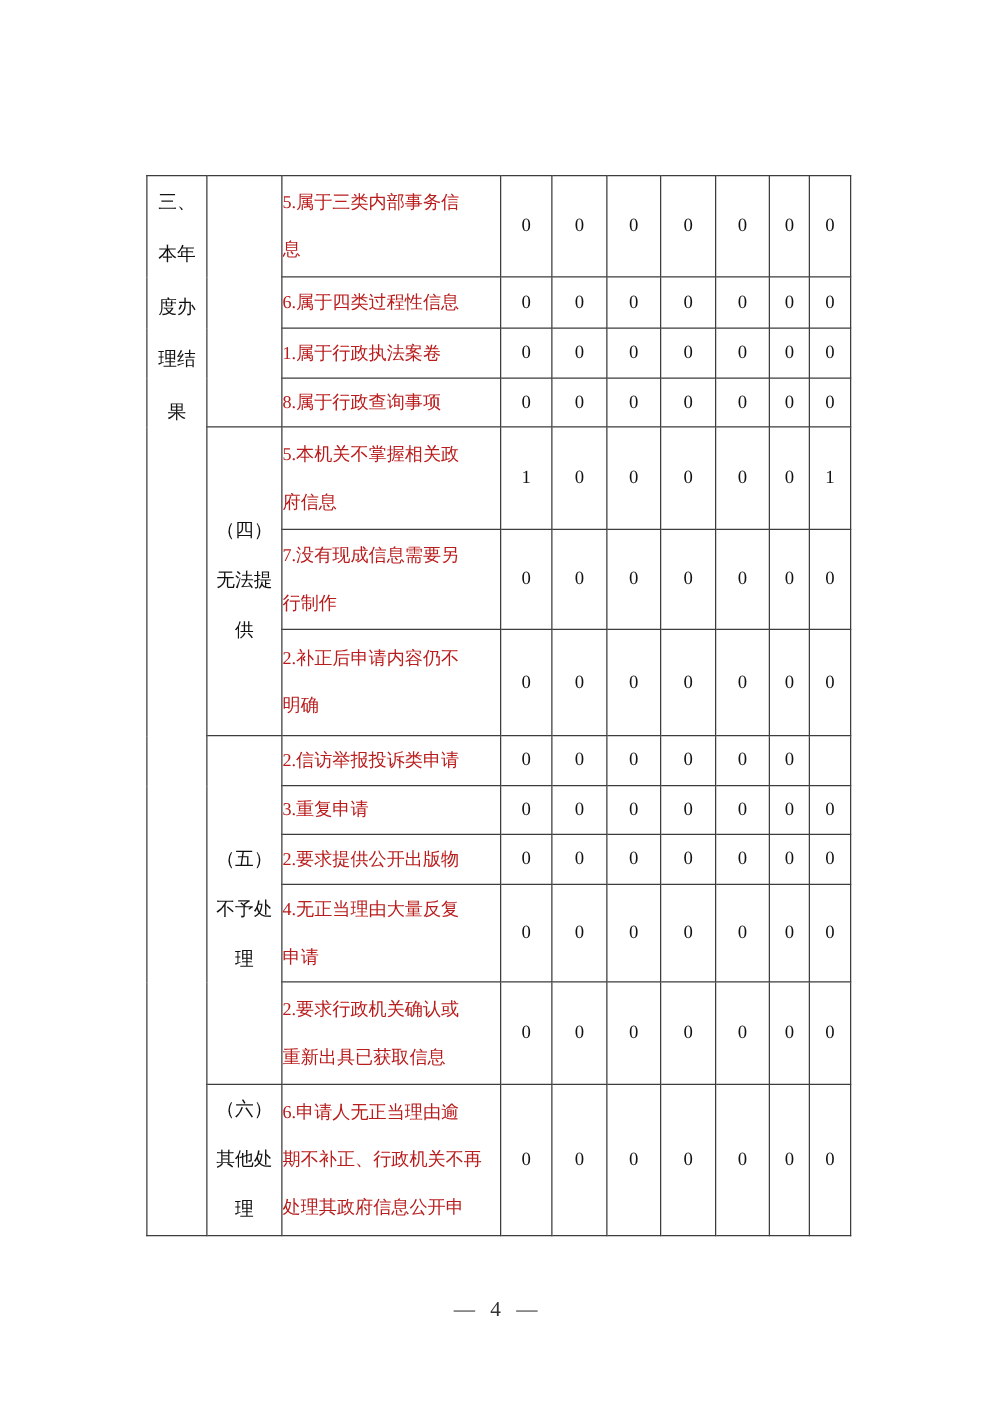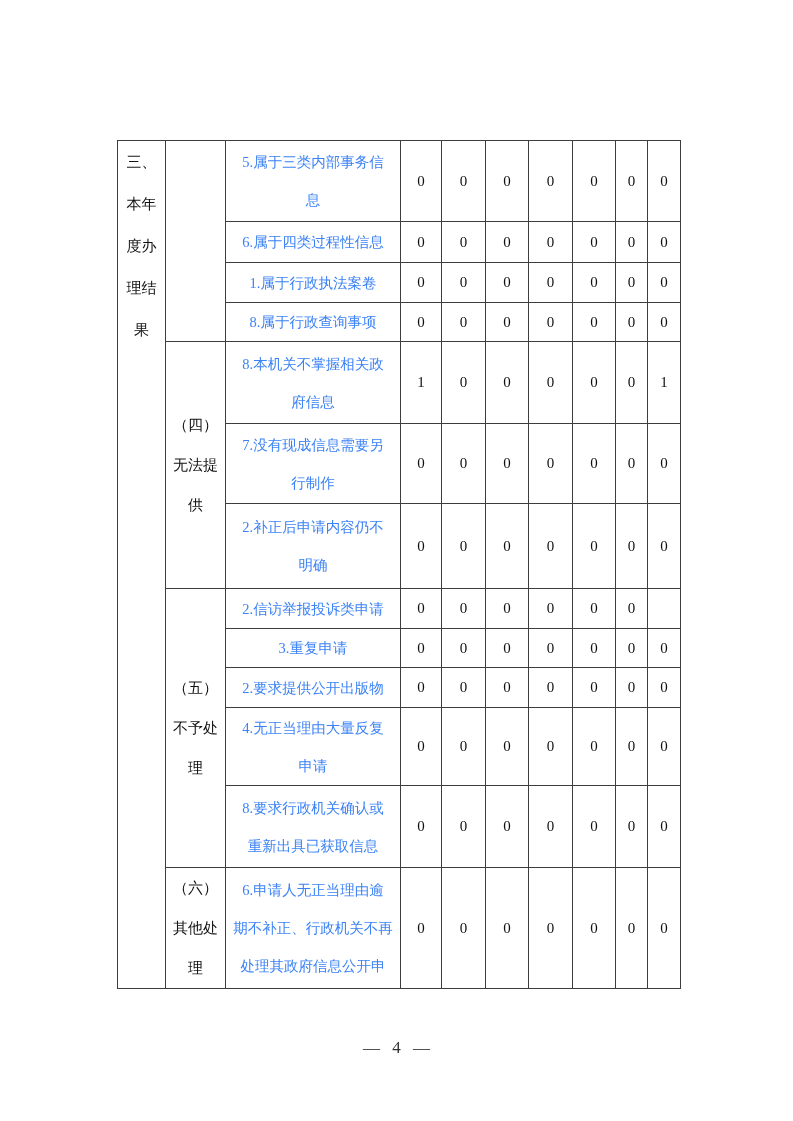--- a/index.html
+++ b/index.html
@@ -39,26 +39,26 @@
   td.ghead {
     vertical-align: middle;
     text-align: center;
     white-space: pre-line;
     font-size: 15px;
     line-height: 40px;
     color: #111;
   }
   td.lbl {
     vertical-align: middle;
-    text-align: center;
+    text-align: left;
     white-space: pre;
     font-size: 14.5px;
     line-height: 38px;
     padding: 0 5px;
-    color: #3b82f6;
+    color: #b91c1c;
   }
   td.num {
     text-align: center;
     vertical-align: middle;
     font-size: 15px;
     color: #111;
   }
   .footer {
     position: absolute;
     top: 1038px;
@@ -131,21 +131,21 @@
       <td class="num">0</td>
       <td class="num">0</td>
       <td class="num">0</td>
       <td class="num">0</td>
       <td class="num">0</td>
     </tr>
     <tr style="height:82px">
       <td class="ghead" rowspan="3">（四）
 无法提
 供</td>
-      <td class="lbl">8.本机关不掌握相关政
+      <td class="lbl">5.本机关不掌握相关政
 府信息</td>
       <td class="num">1</td>
       <td class="num">0</td>
       <td class="num">0</td>
       <td class="num">0</td>
       <td class="num">0</td>
       <td class="num">0</td>
       <td class="num">1</td>
     </tr>
     <tr style="height:80px">
@@ -208,21 +208,21 @@
 申请</td>
       <td class="num">0</td>
       <td class="num">0</td>
       <td class="num">0</td>
       <td class="num">0</td>
       <td class="num">0</td>
       <td class="num">0</td>
       <td class="num">0</td>
     </tr>
     <tr style="height:82px">
-      <td class="lbl">8.要求行政机关确认或
+      <td class="lbl">2.要求行政机关确认或
 重新出具已获取信息</td>
       <td class="num">0</td>
       <td class="num">0</td>
       <td class="num">0</td>
       <td class="num">0</td>
       <td class="num">0</td>
       <td class="num">0</td>
       <td class="num">0</td>
     </tr>
     <tr style="height:120px">

